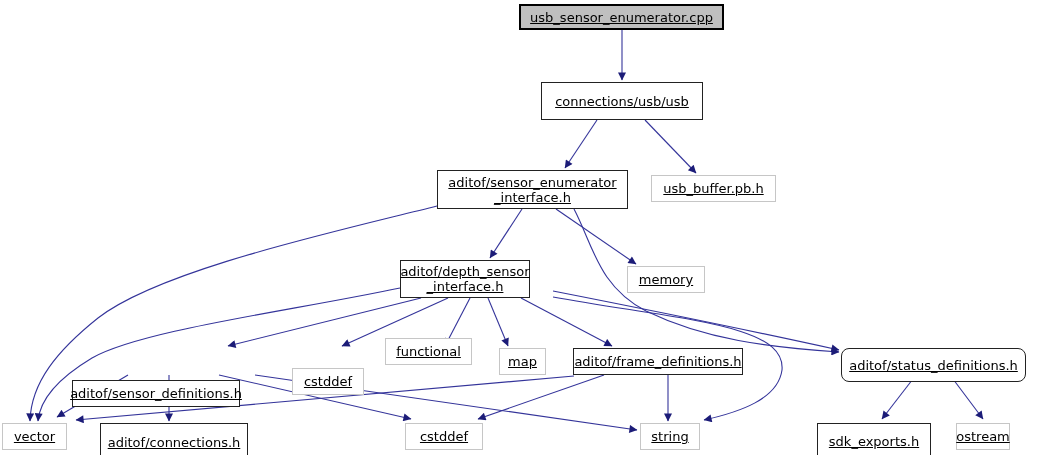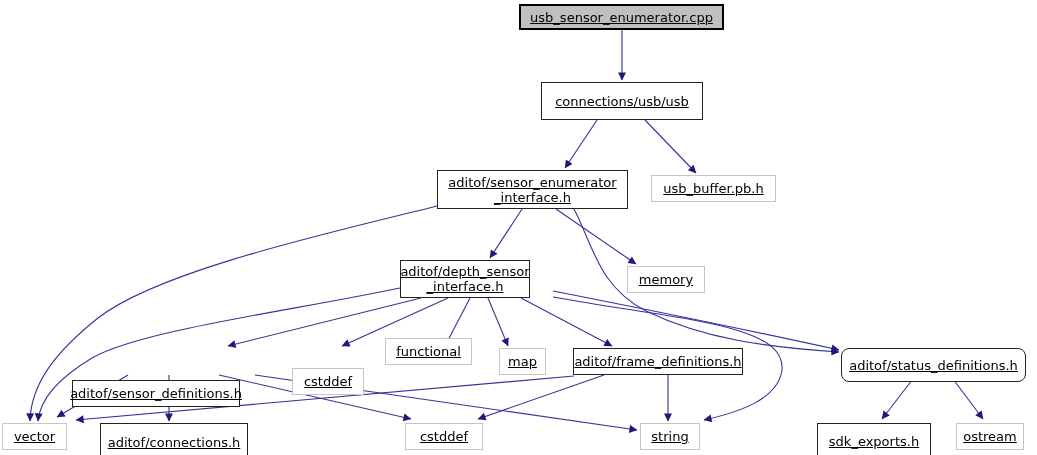--- a/index.html
+++ b/index.html
@@ -111,17 +111,17 @@
       </div>
       <div class="node plain" style="left: 405px; top: 423px; width: 78px; height: 27px;">
         <span>cstddef</span>
       </div>
       <div class="node plain" style="left: 640px; top: 423px; width: 60px; height: 27px;">
         <span>string</span>
       </div>
       <div class="node linked" style="left: 817px; top: 423px; width: 114px; height: 36px;">
         <span>sdk_exports.h</span>
       </div>
-      <div class="node plain" style="left: 956px; top: 423px; width: 68px; height: 27px;">
+      <div class="node plain" style="left: 956px; top: 423px; width: 54px; height: 27px;">
         <span>ostream</span>
       </div>
     </div>
 </div>
 
 </body></html>

